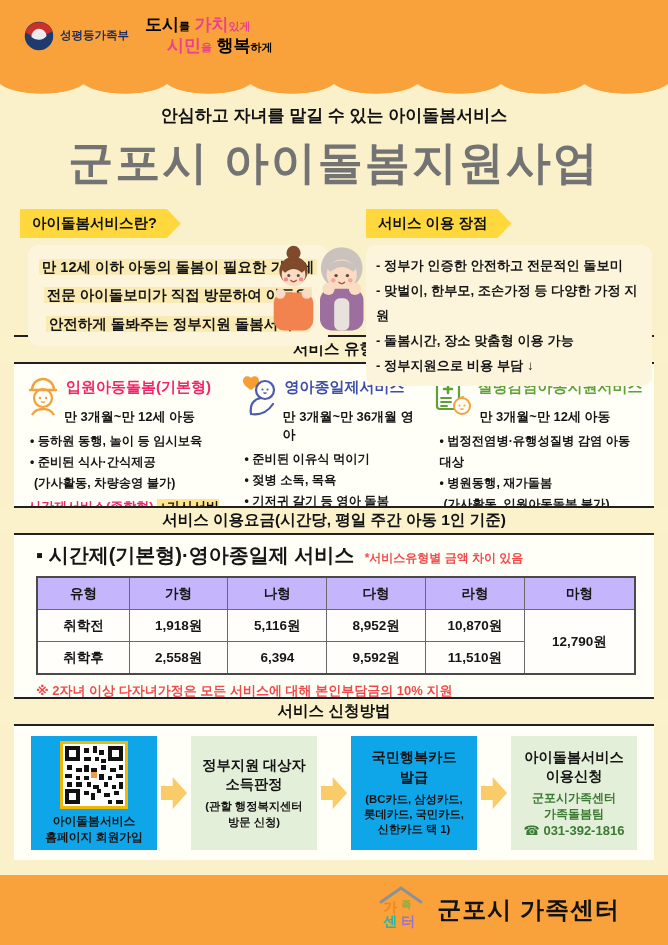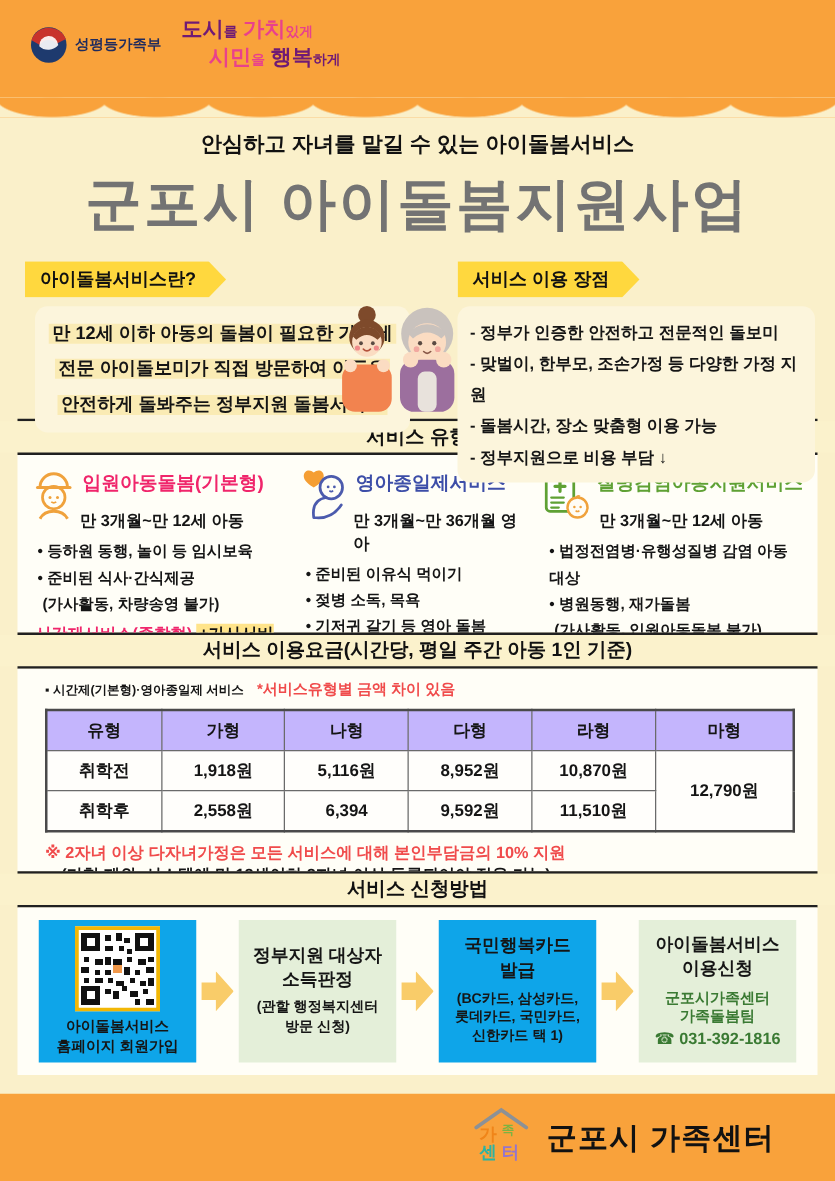--- a/index.html
+++ b/index.html
@@ -17,21 +17,21 @@
             background:conic-gradient(#F5C63C 0 55deg,#EE7F35 55deg 125deg,#E85A74 125deg 195deg,#4FA8D8 195deg 265deg,#7CBF52 265deg 330deg,#F5C63C 330deg 360deg); }
   .smiley-inner { position:absolute; inset:7px; background:#fff; border-radius:50%; }
   .smiley svg { position:absolute; inset:7px; width:32px; height:32px; }
   .brand-label { color:#fff; font-size:19px; letter-spacing:1px; }
   .gov { display:flex; align-items:center; gap:16px; }
   .ministry { display:flex; align-items:center; gap:2px; }
   .ministry-name { font-size:11.5px; color:#1E2B5E; }
   .slogan { text-align:left; line-height:1.25; }
   .sl-big { font-size:17px; }
   .sl-small { font-size:11px; }
-  .sl-blue { color:#701a75; }
+  .sl-blue { color:#000000; }
   .sl-pink { color:#E9418C; }
   .slogan .line2 { padding-left:22px; }
 
   
   .subtitle { margin-top:26px; text-align:center; font-size:17px; color:#111; }
   .main-title { margin-top:6px; text-align:center; font-size:45px; letter-spacing:2px; color:#737373; }
 
   
   .info-row { position:relative; margin-top:16px; height:126px; padding:0 16px; }
   .tag { display:inline-block; background:#FFD83E; color:#111; font-size:14.5px; padding:5px 24px 5px 12px;
@@ -62,21 +62,21 @@
   .card-age { font-size:13px; margin:-8px 0 5px 40px; }
   .card2 .card-age { margin-left:44px; }
   .card3 .card-age { margin-left:46px; }
   .bullets { font-size:12.3px; line-height:1.7; padding-left:6px; }
   .note { font-size:12.3px; line-height:1.7; padding-left:10px; }
   .card-foot { margin-top:4px; font-size:13px; padding-left:4px; }
   .plus-hl { background:#FFE48A; color:#111; padding:0 2px; }
 
   
   .pricing { height:162px; padding:7px 22px 0 22px; }
-  .pricing-label { font-size:10px; }
+  .pricing-label { font-size:20px; }
   .pricing-note { font-size:12px; color:#F04B4B; margin-left:6px; }
   table.fee { width:600px; margin:7px auto 0 auto; border-collapse:collapse; border:2px solid #4a4a4a; }
   table.fee th, table.fee td { border:1.5px solid #6a6a6a; text-align:center; font-size:13.5px; padding:6.5px 0; }
   table.fee th { background:#c4b5fd; font-weight:bold; }
   table.fee td { background:#FFFEFB; }
   .foot-red { margin-top:7px; font-size:13px; color:#F04B4B; }
   .foot-black { font-size:13px; padding-left:13px; }
 
   
   .steps { height:134px; display:flex; align-items:center; justify-content:center; padding:0 4px; }

